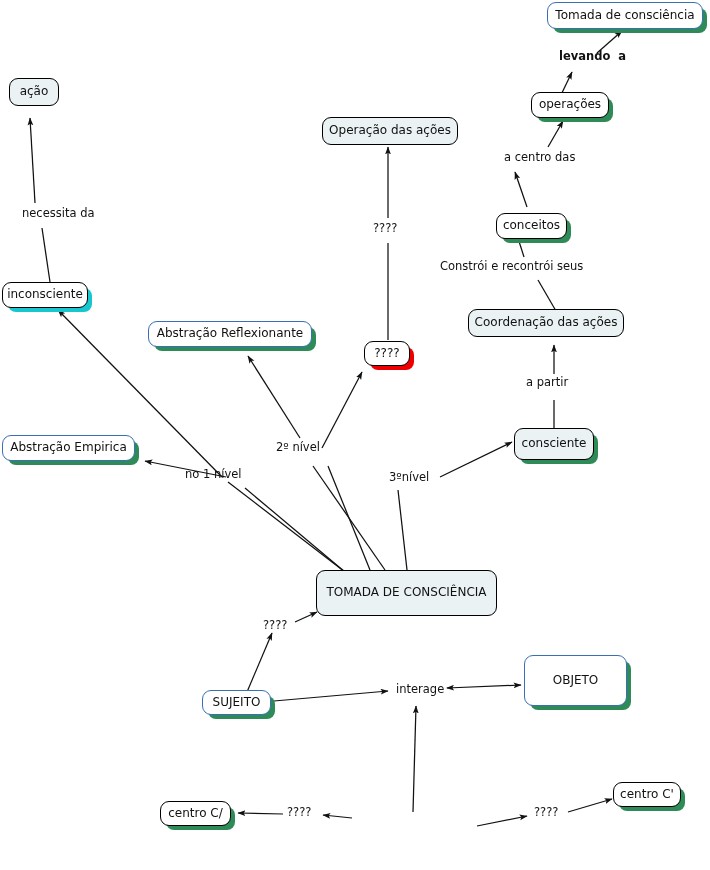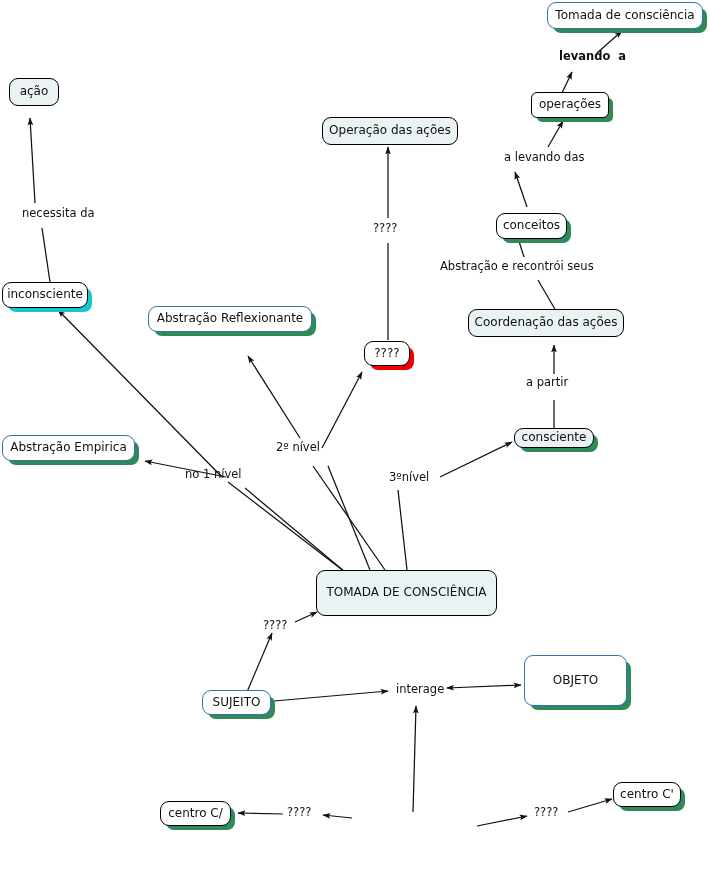--- a/index.html
+++ b/index.html
@@ -126,53 +126,53 @@
   </svg>
 
   <div class="node white blueborder sh-green" style="left:547px; top:2px; width:156px; height:27px;">
     <span>Tomada de consciência</span>
   </div>
 
   <div class="node" style="left:9px; top:78px; width:50px; height:28px;">
     <span>ação</span>
   </div>
 
-  <div class="node white sh-green" style="left:531px; top:92px; width:78px; height:26px;border-radius:6px;">
+  <div class="node white sh-green" style="left:531px; top:92px; width:78px; height:26px;">
     <span>operações</span>
   </div>
 
   <div class="node" style="left:322px; top:117px; width:136px; height:28px;">
     <span>Operação das ações</span>
   </div>
 
   <div class="node white sh-green" style="left:496px; top:205px; width:71px; height:26px;margin-top:8px;">
     <span>conceitos</span>
   </div>
 
   <div class="node white sh-cyan" style="left:2px; top:282px; width:86px; height:26px;">
     <span>inconsciente</span>
   </div>
 
-  <div class="node white blueborder sh-green" style="left:148px; top:306px; width:164px; height:26px;">
+  <div class="node white blueborder sh-green" style="left:148px; top:321px; width:164px; height:26px;">
     <span>Abstração Reflexionante</span>
   </div>
 
   <div class="node" style="left:468px; top:309px; width:156px; height:28px;">
     <span>Coordenação das ações</span>
   </div>
 
   <div class="node white sh-red" style="left:364px; top:341px; width:46px; height:25px;">
     <span>????</span>
   </div>
 
   <div class="node white blueborder sh-green" style="left:2px; top:435px; width:133px; height:26px;">
     <span>Abstração Empirica</span>
   </div>
 
-  <div class="node sh-green" style="left:514px; top:428px; width:80px; height:20px;">
+  <div class="node sh-green" style="left:514px; top:428px; width:80px; height:32px;">
     <span>consciente</span>
   </div>
 
   <div class="node big" style="left:316px; top:570px; width:181px; height:46px;">
     <span>TOMADA DE CONSCIÊNCIA</span>
   </div>
 
   <div class="node white blueborder sh-green" style="left:202px; top:690px; width:69px; height:25px;">
     <span>SUJEITO</span>
   </div>
@@ -185,25 +185,25 @@
     <span>centro C/</span>
   </div>
 
   <div class="node white sh-green" style="left:613px; top:782px; width:68px; height:25px;">
     <span>centro C'</span>
   </div>
 
 
   <div class="edge-label" style="left:559px; top:51px;font-weight:bold;">levando  a</div>
 
-  <div class="edge-label" style="left:504px; top:152px;">a levando das</div>
+  <div class="edge-label" style="left:504px; top:152px;">a centro das</div>
 
   <div class="edge-label" style="left:22px; top:208px;">necessita da</div>
 
-  <div class="edge-label" style="left:440px; top:261px;">Abstração e recontrói seus</div>
+  <div class="edge-label" style="left:440px; top:261px;">Constrói e recontrói seus</div>
 
   <div class="edge-label" style="left:373px; top:223px;">????</div>
 
   <div class="edge-label" style="left:526px; top:377px;">a partir</div>
 
   <div class="edge-label" style="left:276px; top:442px;">2º nível</div>
 
   <div class="edge-label" style="left:185px; top:469px;">no 1 nível</div>
 
   <div class="edge-label" style="left:389px; top:472px;">3ºnível</div>

